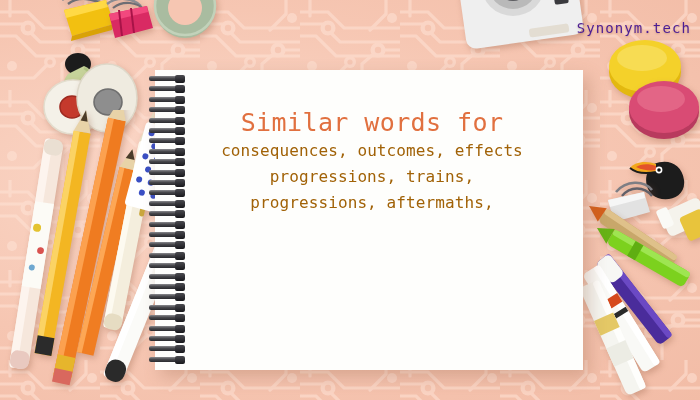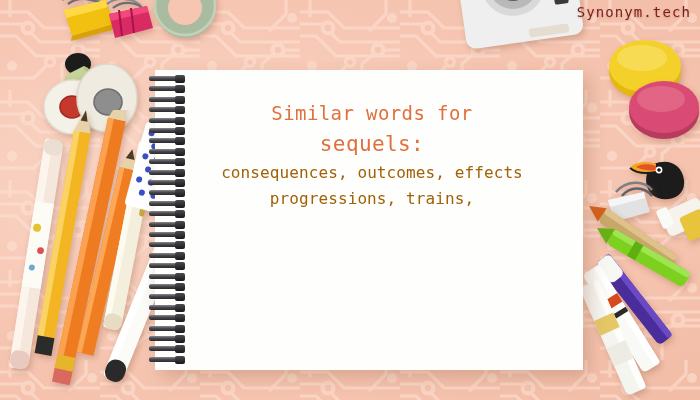--- a/index.html
+++ b/index.html
@@ -59,44 +59,45 @@
   }
 
   
   .content {
     position:absolute;
     left:30px; right:24px; top:28px;
     text-align:center;
   }
   .headline {
     color:#E1703F;
-    font-size:19px;
+    font-size:25px;
     line-height:31px;
     letter-spacing:.4px;
     white-space:nowrap;
+    margin-top:9px;
   }
   .keyword {
     color:#E1703F;
     font-size:21px;
     line-height:31px;
     letter-spacing:.4px;
   }
   .synonyms {
     color:#a16207;
     font-size:16px;
     line-height:26px;
     letter-spacing:.1px;
   }
   .synonyms .line { white-space:nowrap; }
 
   
   .watermark {
     position:absolute;
-    right:9px; top:4px;
-    color:#7f1d1d;
+    right:9px; top:20px;
+    color:#4c1d95;
     font-size:14px;
     letter-spacing:1.1px;
     text-shadow:0 1px 2px rgba(160,110,85,.45);
     z-index:40;
   }
 
   
   .prop { position:absolute; }
   .shadow-s { filter:drop-shadow(2px 3px 3px rgba(150,95,70,.35)); }
 </style>
@@ -332,25 +333,25 @@
         </g>
       </g>
     </g>
   </svg>
 
   <div class="notepad">
     <div class="page-inner">
 
       <div class="content">
         <div class="headline">Similar words for</div>
-        <div class="keyword">sequels:</div>
 
         <div class="synonyms">
           <div class="line">consequences, outcomes, effects</div>
           <div class="line">progressions, trains,</div>
+          <div class="line">progressions, aftermaths,</div>
         </div>
       </div>
 
     </div>
   </div>
 
   <div class="spiral">
       <div class="ring" style="top: 0px;">
         <div class="wire"></div>
         <div class="knob"></div>

